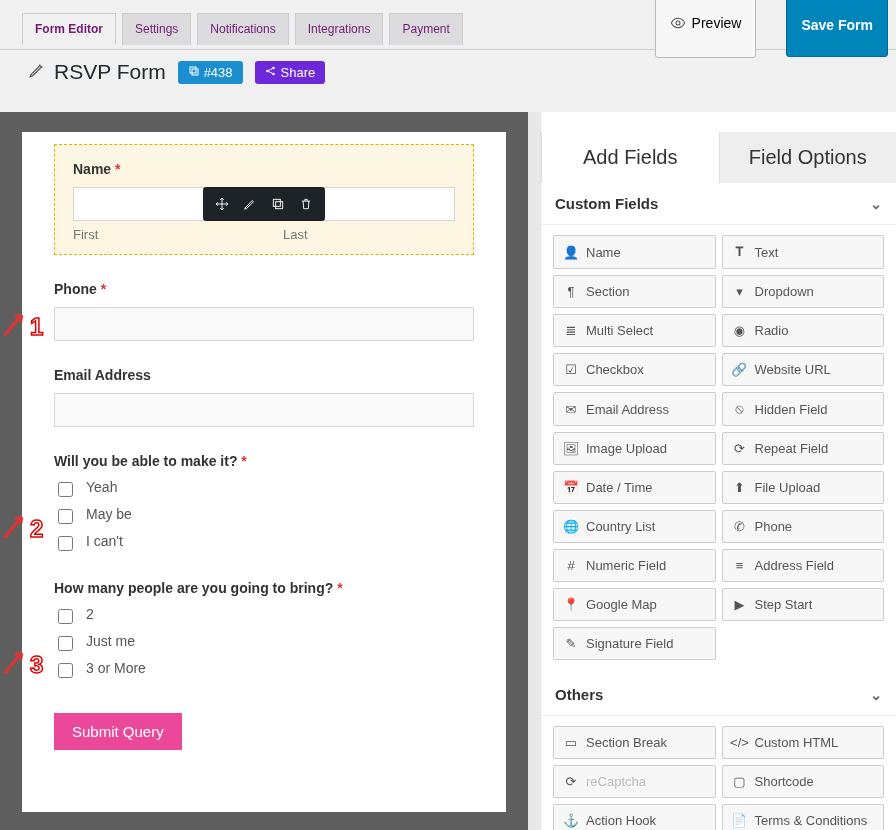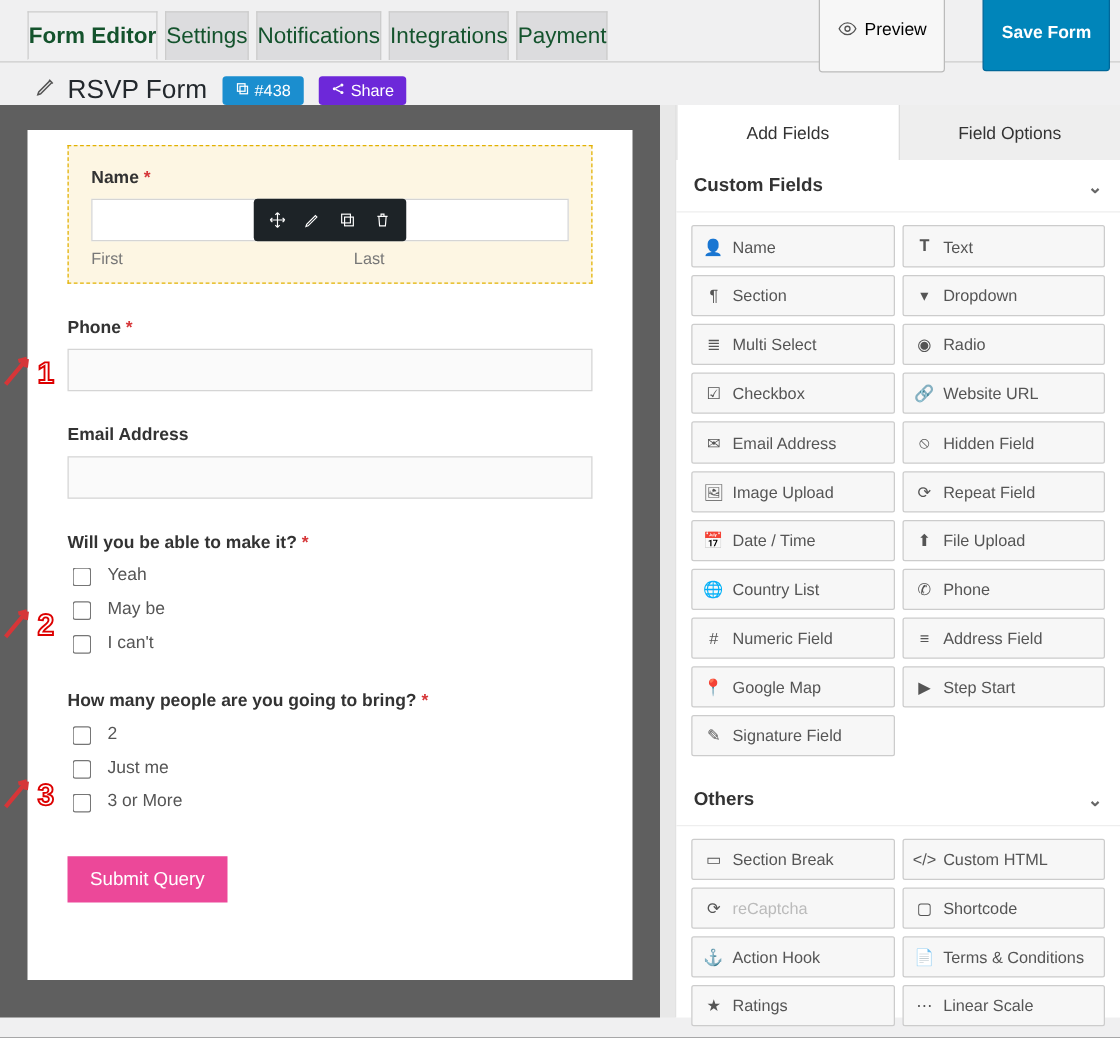--- a/index.html
+++ b/index.html
@@ -1,24 +1,24 @@
 <!DOCTYPE html>
 <html><head>
 <meta charset="utf-8">
 <style>
   * { box-sizing: border-box; font-family: -apple-system, "Segoe UI", Arial, sans-serif; }
   body { margin:0; padding:0; background:#f0f0f1; width:896px; height:830px; overflow:hidden; position:relative; }
   .topbar { display:flex; align-items:center; background:#f0f0f1; border-bottom:1px solid #ccc; padding:0 8px; height:50px; }
   .nav-tabs { display:flex; margin-left:14px; }
-  .nav-tab { padding:8px 0; font-size:18px; color:#14532d; background:#dcdcde; border:1px solid #ccc; border-bottom:none; margin-right:6px; cursor:pointer; position:relative; top:4px; }
+  .nav-tab { padding:8px 12px; font-size:12px; color:#701a75; background:#dcdcde; border:1px solid #ccc; border-bottom:none; margin-right:6px; cursor:pointer; position:relative; top:4px; }
   .nav-tab.active { background:#f0f0f1; font-weight:600; border-bottom:1px solid #f0f0f1; }
   .top-actions { margin-left:auto; display:flex; gap:10px; align-items:center;}
   .btn { padding:23px 14px; font-size:14px; border-radius:3px; cursor:pointer; border:1px solid #bbb; background:#f7f7f7; display:inline-flex; align-items:flex-start; gap:6px; }
   .btn-primary { background:#0085ba; border:1px solid #006799; color:#fff; font-weight:600;margin-left:20px; }
-  .title-row { display:flex; align-items:center; gap:12px; padding:10px 20px 0 28px; }
+  .title-row { display:flex; align-items:center; gap:12px; padding:10px 20px 28px 28px; }
   .form-title { font-size:21px; font-weight:400; color:#23282d; display:flex; align-items:center; gap:8px; }
   .badge { font-size:13px; padding:4px 10px; border-radius:3px; color:#fff; display:inline-flex; align-items:center; gap:4px; }
   .badge-blue { background:#1b8ecf; }
   .badge-red  { background:#6d28d9; }
   .main { display:flex; height:730px; }
   .left-panel { flex:1; background:#5f5f5f; padding:20px 22px; position:relative; overflow:auto; }
   .form-canvas { background:#fff; padding:12px 32px 40px 32px; min-height:680px; position:relative; }
   .fld { margin-bottom:26px; }
   .fld-label { font-weight:700; font-size:14px; color:#333; display:block; margin-bottom:10px; }
   .req { color:#d63638; }
@@ -28,21 +28,21 @@
   .name-inputs .text-input{ flex:1; background:#fff; }
   .sub-labels{ display:flex; color:#777; font-size:13px; margin-top:6px;}
   .sub-labels span:first-child{width:55%;}
   .field-toolbar{ position:absolute; left:50%; top:50%; transform:translate(-50%,-50%); background:#1d2327; display:flex; gap:6px; padding:6px 8px; border-radius:3px;}
   .field-toolbar span{ width:22px; height:22px; display:flex; align-items:center; justify-content:center; color:#fff; cursor:pointer;}
   .chk-row{ display:flex; align-items:flex-start; gap:10px; margin:6px 0; color:#555; font-size:14px;}
   .chk-row input{ width:15px; height:15px; border:1px solid #aaa;}
   .submit-btn{ background:#ec4899; color:#fff; padding:10px 18px; border:none; font-size:15px; cursor:pointer; margin-top:6px;}
   .right-panel{ width:356px; background:#fff; border-left:1px solid #e2e2e2; }
   .rp-tabs{ display:flex; }
-  .rp-tab{ flex:1; text-align:center; padding:14px 0; font-size:14px; color:#333; background:#eee; border-left:1px solid #ddd; cursor:pointer;}
+  .rp-tab{ flex:1; text-align:center; padding:14px 0; font-size:20px; color:#333; background:#eee; border-left:1px solid #ddd; cursor:pointer;margin-top:20px;}
   .rp-tab.active{ background:#fff; font-weight:400;}
   .sect-head{ display:flex; align-items:center; justify-content:space-between; padding:12px 14px; font-weight:700; font-size:15px; color:#333; cursor:pointer; border-bottom:1px solid #eee;}
   .field-grid{ display:grid; grid-template-columns:1fr 1fr; gap:6px; padding:10px 12px 14px 12px;}
   .grid-btn{ border:1px solid #ccc; background:#f7f7f7; color:#555; font-size:13px; padding:8px 10px; display:flex; align-items:center; gap:8px; cursor:pointer; border-radius:2px; white-space:nowrap; overflow:hidden; }
   .grid-btn.disabled{ color:#bbb; }
   .ico{ width:14px; display:inline-flex; justify-content:center; color:#555;}
   
   .arrow{ position:absolute; color:#d63638; font-weight:700; font-size:22px; -webkit-text-stroke:1px #a00; z-index:5; display:flex; align-items:center; gap:0;}
   .arrow .num{ color:#fff; -webkit-text-stroke:1.5px #d00; font-size:24px; font-weight:900;}
   .arrow svg{ width:34px; height:34px; }

